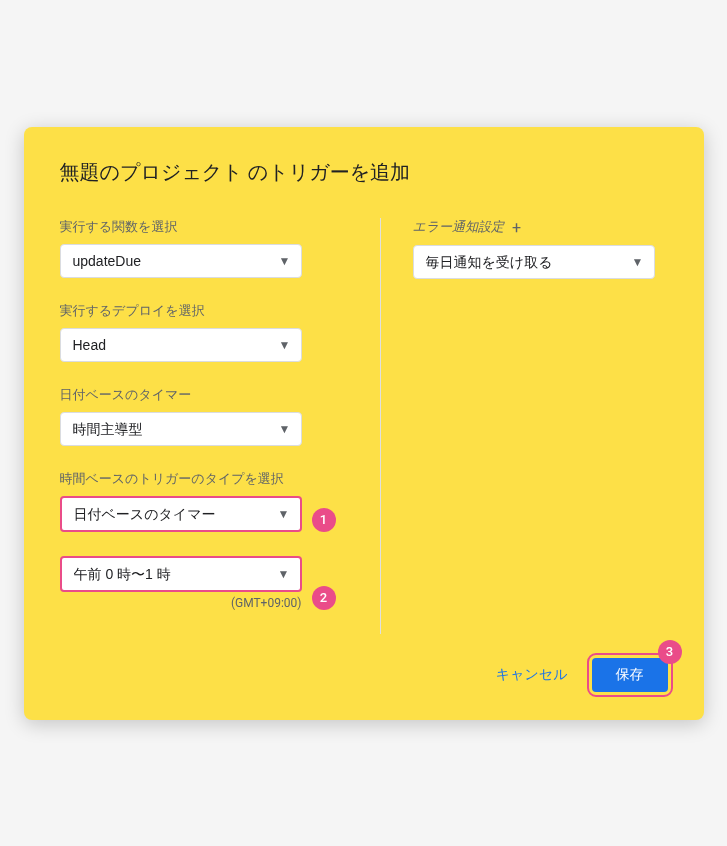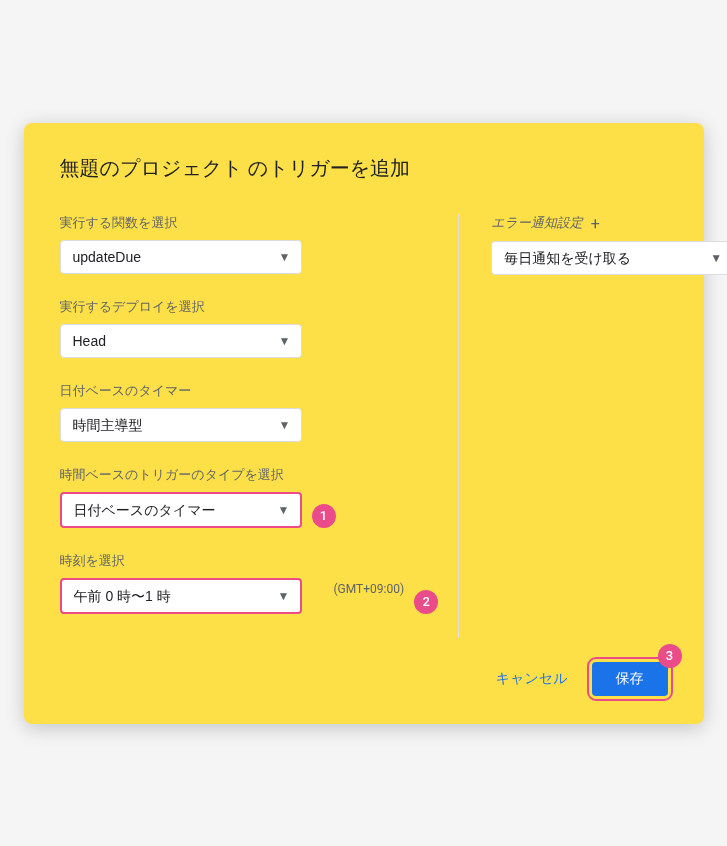--- a/index.html
+++ b/index.html
@@ -25,21 +25,21 @@
       color: #202124;
       margin-bottom: 32px;
     }
     .content-columns {
       display: flex;
       gap: 0;
     }
     .left-col {
       flex: 1;
       border-right: 1px solid #e0e0e0;
-      padding-right: 20px;
+      padding-right: 44px;
     }
     .right-col {
       flex: 1;
       padding-left: 32px;
     }
     .field-group {
       margin-bottom: 24px;
     }
     .field-label {
       font-size: 13px;
@@ -206,23 +206,22 @@
             <select>
               <option>日付ベースのタイマー</option>
             </select>
             <span class="chevron-icon">▼</span>
           </div>
           <span class="badge">1</span>
         </div>
       </div>
 
       <div class="field-group">
-        <div class="field-label">時刻を選択</div>
         <div class="badge-row">
-          <div style="display:flex; flex-direction:row;gap:32px;">
+          <div style="display:flex; flex-direction:column;">
             <div class="select-wrapper highlighted">
               <select>
                 <option>午前 0 時〜1 時</option>
               </select>
               <span class="chevron-icon">▼</span>
             </div>
             <div class="timezone-hint">(GMT+09:00)</div>
           </div>
           <span class="badge">2</span>
         </div>

